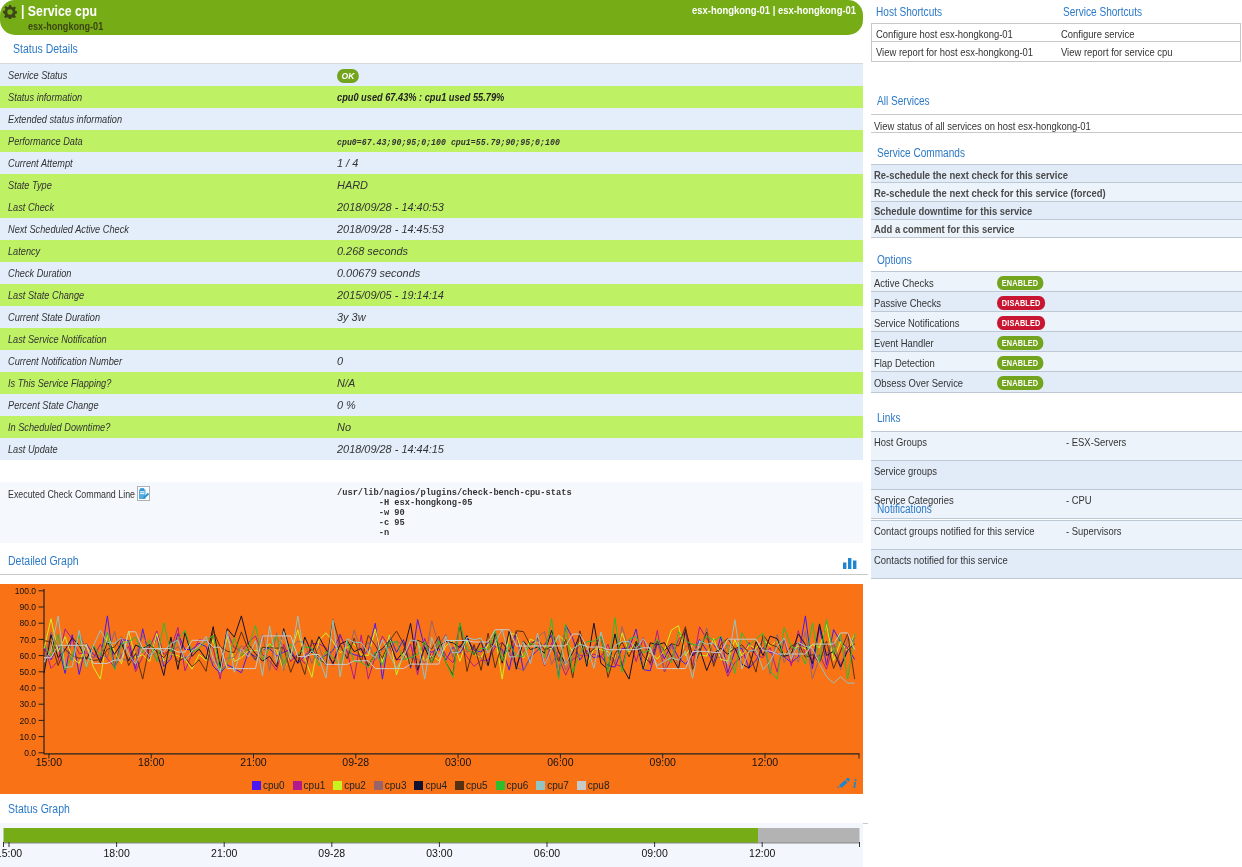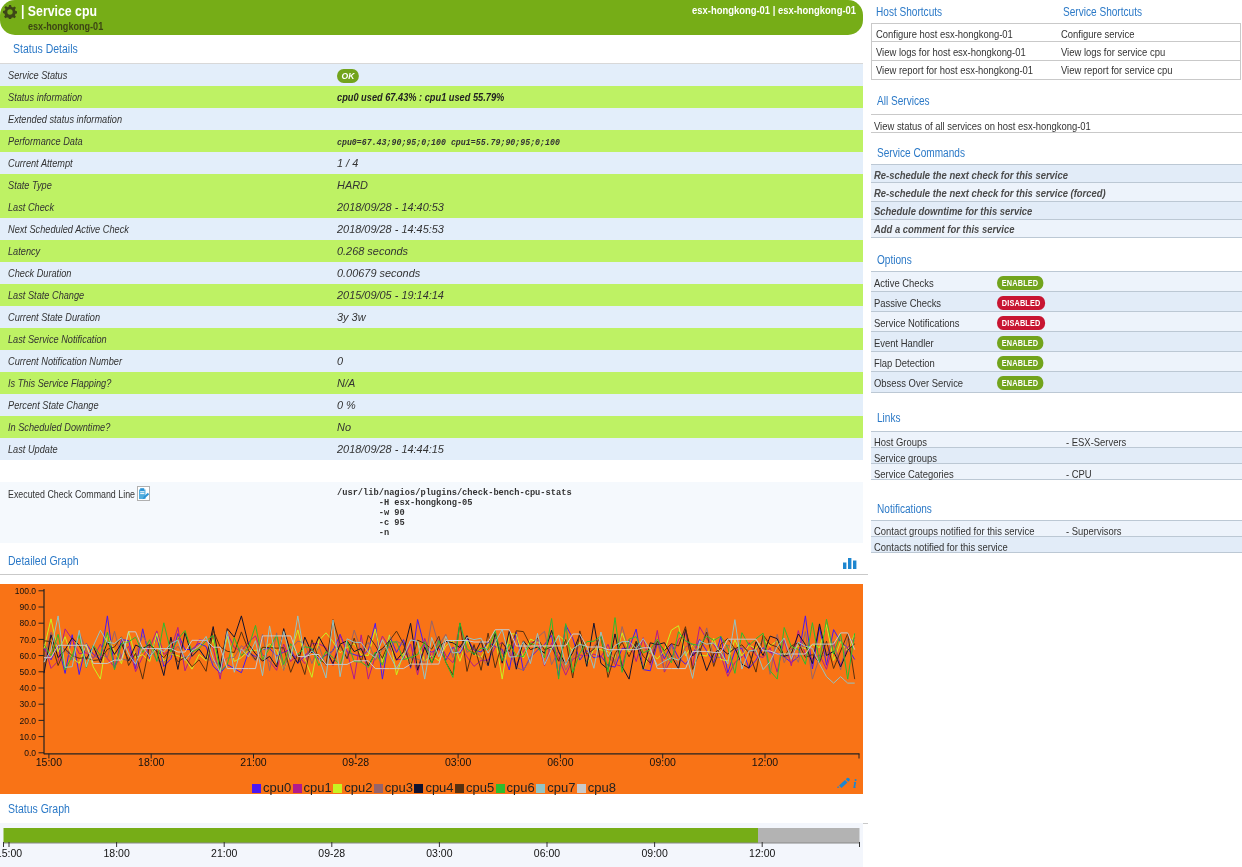--- a/index.html
+++ b/index.html
@@ -17,45 +17,45 @@
 .val { position:absolute; left:337px; top:4.5px; font-size:11.5px; color:#333; transform:scaleX(.95); transform-origin:left top; white-space:pre; }
 .bv { color:#222; display:inline-block; transform:scaleX(.845); transform-origin:left top; }
 .mono { font-family:"Liberation Mono",monospace; font-size:8.7px; font-weight:bold; color:#333; }
 .pill { display:inline-block; border-radius:8px; color:#fff; font-weight:bold; text-align:center; }
 .pill.ok { background:#72a41d; font-size:9px; width:23px; height:14px; line-height:14px; margin-top:-1px; }
 #cmdrow { position:absolute; left:0; top:482px; width:863px; height:61px; background:#f5f9fd; }
 #cmdrow .lab { top:6px; }
 #cmdrow pre { position:absolute; left:337px; top:5.5px; font-family:"Liberation Mono",monospace; font-size:8.7px; font-weight:bold; color:#333; line-height:10px; }
 #dghead { left:8px; top:554px; }
 #dgsec { position:absolute; left:0; top:584px; width:863px; height:210px; background:#f97316; }
-.legit { position:absolute; top:195.5px; font-size:13px; color:#222; }
+.legit { position:absolute; top:195.5px; font-size:10px; color:#222; }
 .legit .sq { display:inline-block; width:9px; height:9px; margin-right:2px; vertical-align:-1px; }
 #sghead { left:8px; top:802px; }
 #sgsec { position:absolute; left:0; top:823px; width:863px; height:44px; background:#f3f6fc; }
 #sgline { position:absolute; left:0; top:823px; width:868px; height:1px; background:#c9c9c9; }
 .prow { height:20.1px; border-bottom:1px solid #bcc8d4; position:relative; }
 .pl { background:#edf3fb; }
 .pb { background:#e2ecf8; }
 .plab { position:absolute; left:3px; top:4.5px; font-size:11.5px; color:#333; transform:scaleX(.82); transform-origin:left top; white-space:pre; }
 .pill.en { background:#72a41d; }
 .pill.dis { background:#c81532; }
 .prow .pill { position:absolute; left:126px; top:3.5px; height:14px; line-height:14px; font-size:8.5px; padding:0 5.5px; letter-spacing:0.2px; transform:scaleX(.86); transform-origin:left top; }
 .rp { position:absolute; font-size:12px; }
 #shtbl { position:absolute; left:871px; top:23px; width:370px; border:1px solid #c9c9c9; background:#fff; }
 #shtbl .srow { height:18.3px; border-bottom:1px solid #c9c9c9; position:relative; }
 #shtbl .srow:last-child { border-bottom:none; }
 #shtbl .c1 { position:absolute; left:4px; top:3.5px; font-size:11.5px; color:#333; transform:scaleX(.82); transform-origin:left top; white-space:pre; }
 #shtbl .c2 { position:absolute; left:189px; top:3.5px; font-size:11.5px; color:#333; transform:scaleX(.82); transform-origin:left top; white-space:pre; }
 #allsvc { position:absolute; left:871px; top:114px; width:371px; border-top:1px solid #c9c9c9; border-bottom:1px solid #c9c9c9; height:19.3px; }
 #allsvc span { position:absolute; left:3px; top:4.5px; font-size:11.5px; color:#333; transform:scaleX(.82); transform-origin:left top; white-space:pre; }
-#cmdtbl { position:absolute; left:871px; top:164px; width:371px; border-top:1px solid #bcc8d4;font-style:italic; }
+#cmdtbl { position:absolute; left:871px; top:164px; width:371px; border-top:1px solid #bcc8d4; }
 #cmdtbl .crow { height:18.3px; border-bottom:1px solid #bcc8d4; position:relative; }
 #cmdtbl .crow span { position:absolute; left:3px; top:3.5px; font-size:11.5px; font-weight:bold; color:#4a4a4a; transform:scaleX(.82); transform-origin:left top; white-space:pre; }
 #opttbl { position:absolute; left:871px; top:271px; width:371px; border-top:1px solid #bcc8d4; }
-.lrow { height:16px; border-bottom:1px solid #bcc8d4; position:relative; }
+.lrow { height:29px; border-bottom:1px solid #bcc8d4; position:relative; }
 .lrow .l1 { position:absolute; left:3px; top:3.5px; font-size:11.5px; color:#333; transform:scaleX(.82); transform-origin:left top; white-space:pre; }
 .lrow .l2 { position:absolute; left:195px; top:3.5px; font-size:11.5px; color:#333; transform:scaleX(.82); transform-origin:left top; white-space:pre; }
 #lnktbl { position:absolute; left:871px; top:431px; width:371px; border-top:1px solid #bcc8d4; }
 #nottbl { position:absolute; left:871px; top:520px; width:371px; border-top:1px solid #bcc8d4; }
 </style></head>
 <body>
 <div id="hdr">
   <svg class="abs" style="left:3px;top:5px" width="14" height="14" viewBox="0 0 24 24">
       <g fill="#3d4617">
         <path d="M10.2 0h3.6l.6 3.2a9 9 0 0 1 2.6 1.1l2.7-1.9 2.5 2.5-1.9 2.7a9 9 0 0 1 1.1 2.6l3.2.6v3.6l-3.2.6a9 9 0 0 1-1.1 2.6l1.9 2.7-2.5 2.5-2.7-1.9a9 9 0 0 1-2.6 1.1l-.6 3.2h-3.6l-.6-3.2a9 9 0 0 1-2.6-1.1l-2.7 1.9-2.5-2.5 1.9-2.7a9 9 0 0 1-1.1-2.6L0 13.8v-3.6l3.2-.6a9 9 0 0 1 1.1-2.6L2.4 4.3l2.5-2.5 2.7 1.9a9 9 0 0 1 2.6-1.1zM12 7.4a4.6 4.6 0 1 0 0 9.2 4.6 4.6 0 0 0 0-9.2z"></path>
@@ -261,24 +261,20 @@
 </svg>
 </div>
 <div class="rp h2" style="left:876px;top:5px">Host Shortcuts</div>
 <div class="rp h2" style="left:1063px;top:5px">Service Shortcuts</div>
 <div id="shtbl">
 <div class="srow">
       <span class="c1">Configure host esx-hongkong-01</span>
       <span class="c2">Configure service</span>
     </div>
 <div class="srow">
-      <span class="c1">View logs for host esx-hongkong-01</span>
-      <span class="c2">View logs for service cpu</span>
-    </div>
-<div class="srow">
       <span class="c1">View report for host esx-hongkong-01</span>
       <span class="c2">View report for service cpu</span>
     </div>
 </div>
 <div class="rp h2" style="left:877px;top:94px">All Services</div>
 <div id="allsvc">
     <span>View status of all services on host esx-hongkong-01</span>
   </div>
 <div class="rp h2" style="left:877px;top:146px">Service Commands</div>
 <div id="cmdtbl">

